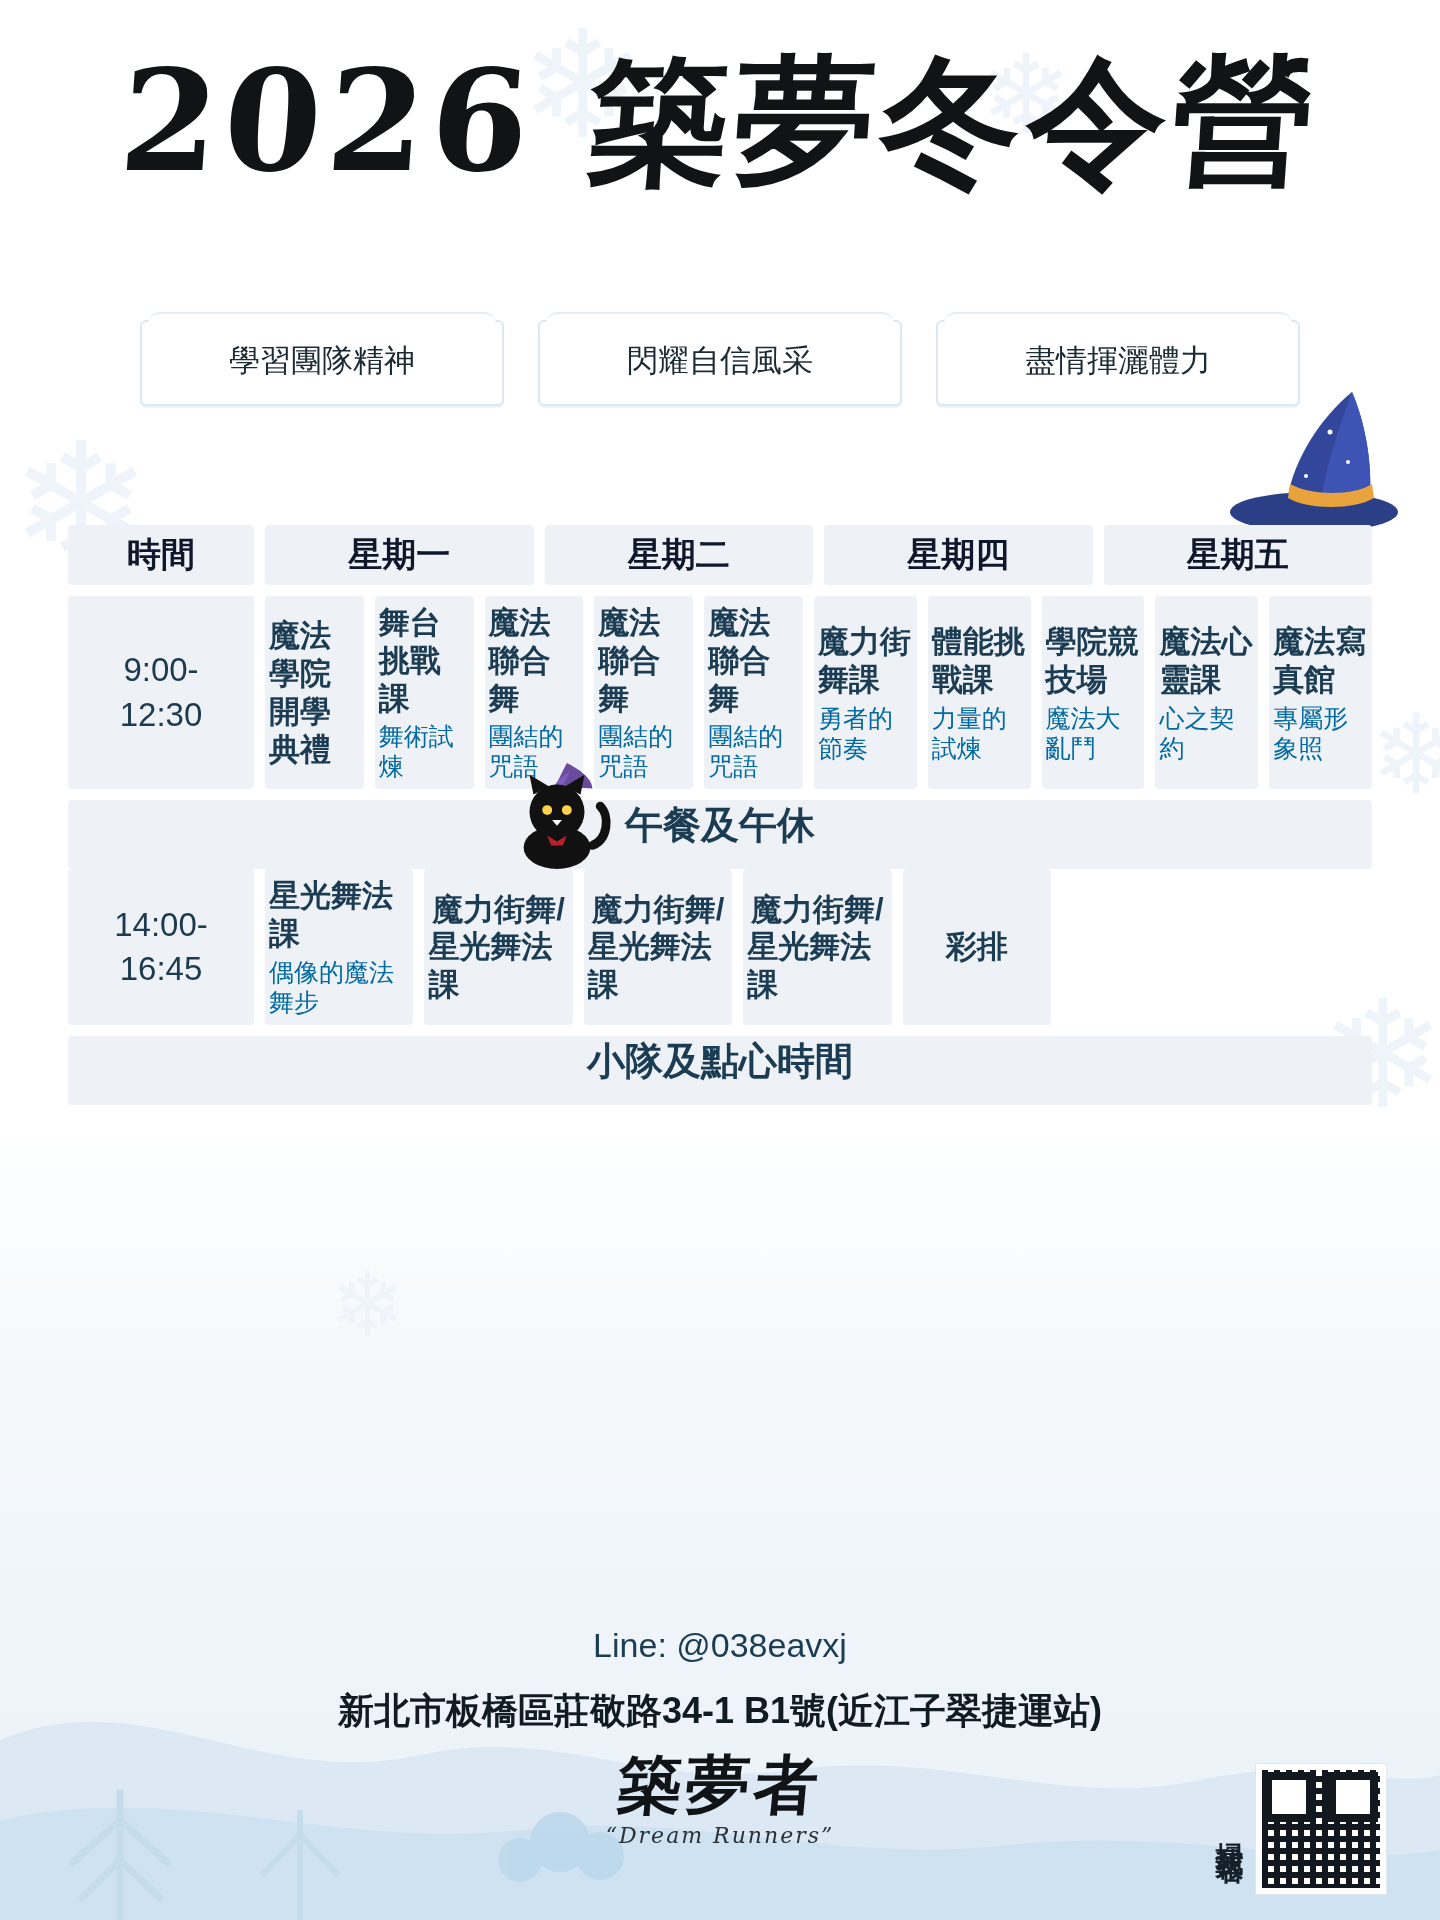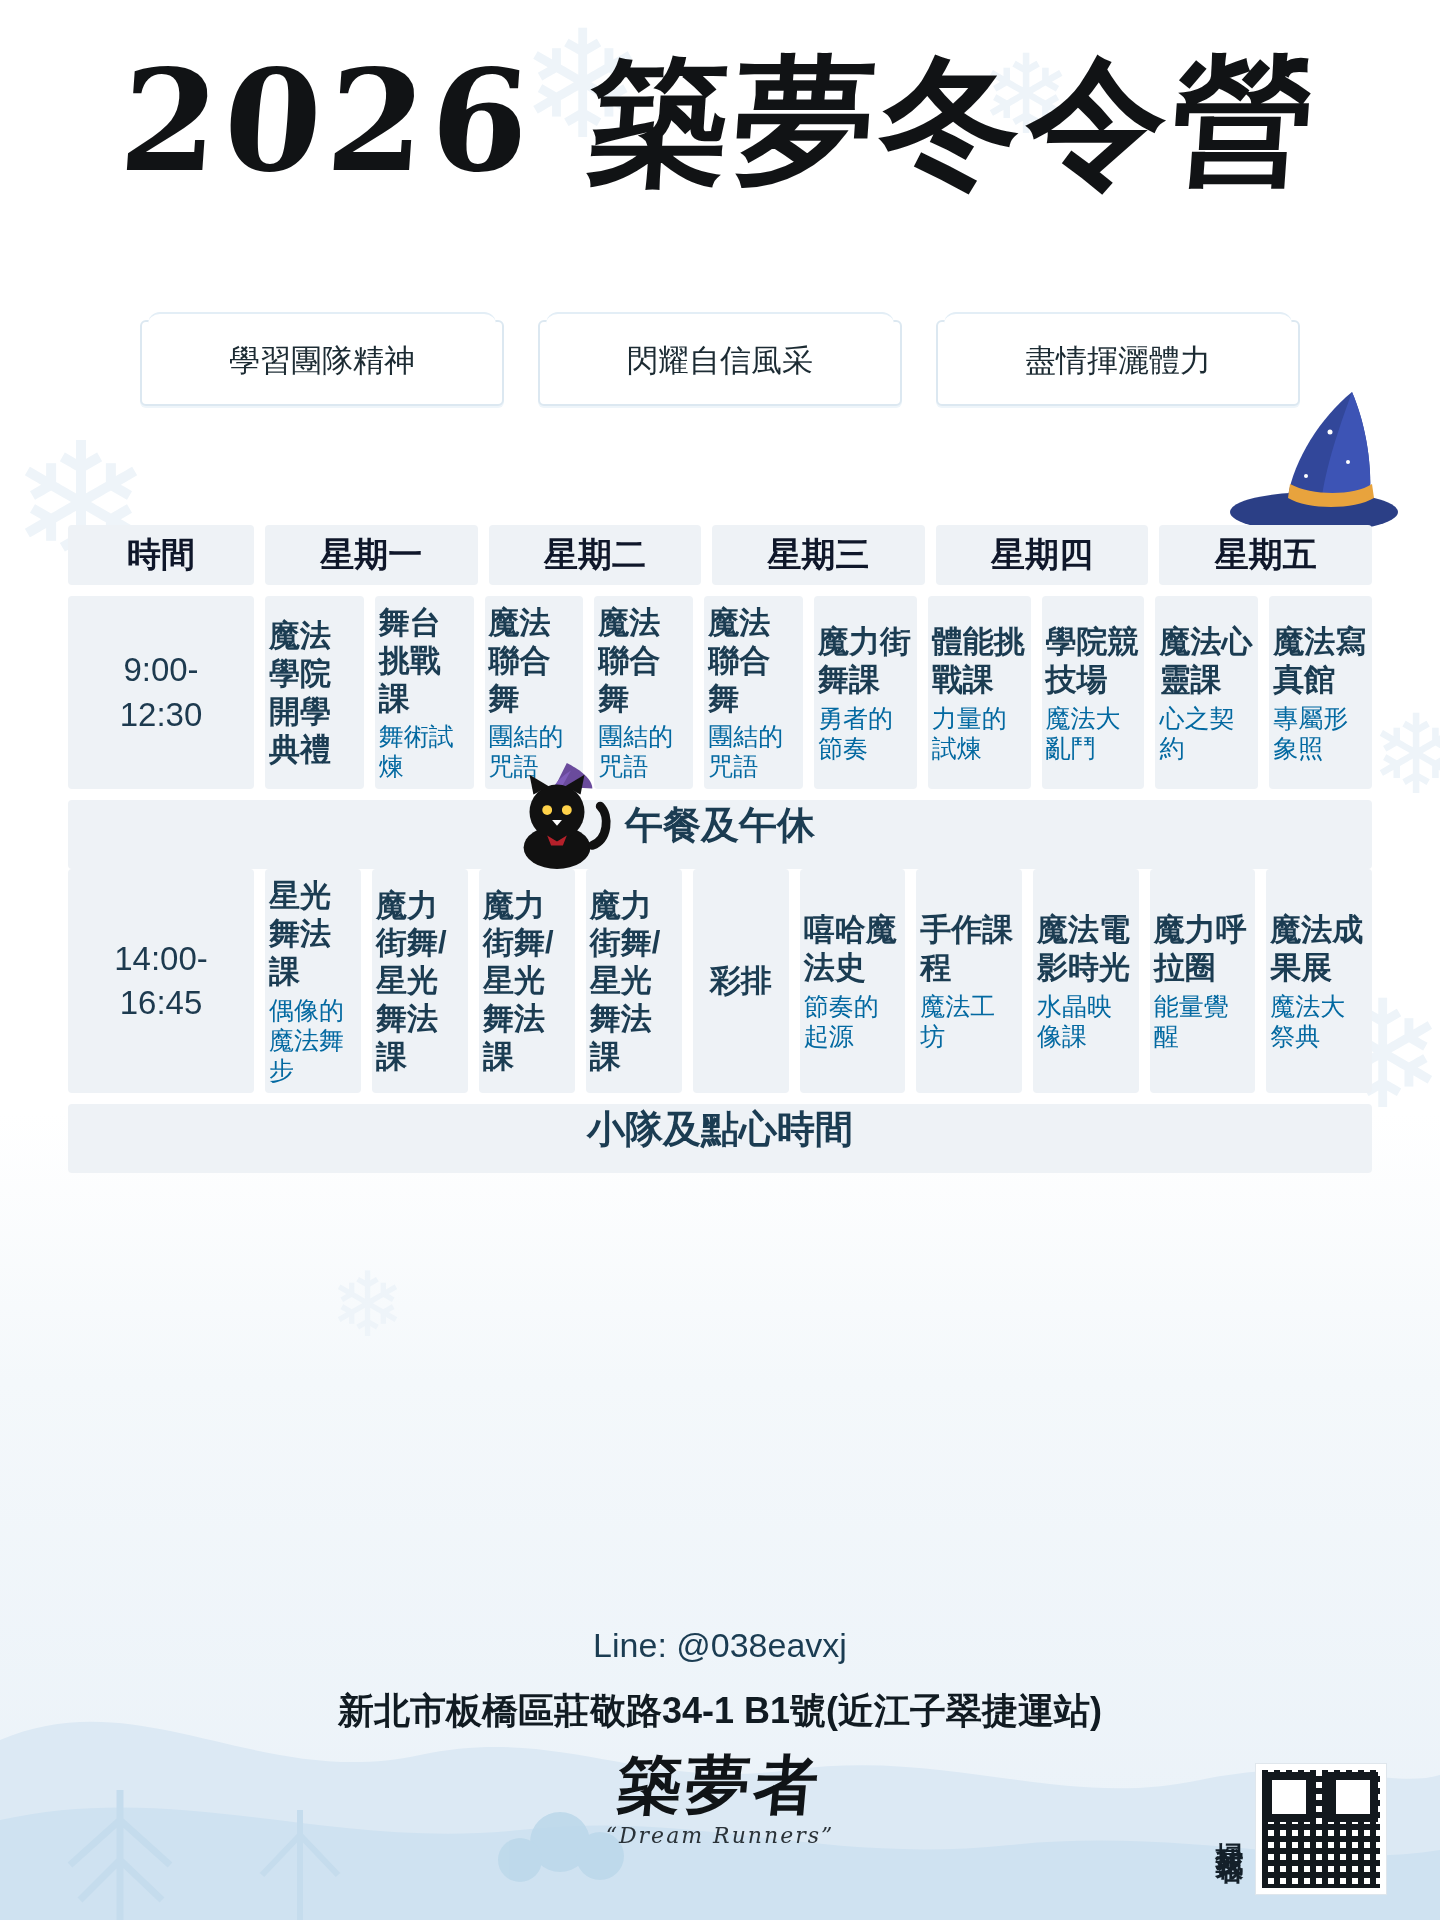--- a/index.html
+++ b/index.html
@@ -318,21 +318,20 @@
     <circle cx="146" cy="82" r="2" fill="#ffffff"></circle>
     <circle cx="104" cy="96" r="2" fill="#ffffff"></circle>
   </svg>
 
   <div class="schedule">
 
     <div class="row">
       <div class="cell head-cell col-time">時間</div>
       <div class="cell head-cell col-day">星期一</div>
       <div class="cell head-cell col-day">星期二</div>
-      <div class="cell head-cell col-day">星期三</div>
       <div class="cell head-cell col-day">星期四</div>
       <div class="cell head-cell col-day">星期五</div>
     </div>
 
     <div class="block-row">
       <div class="time-cell">
         <div>
           <div>9:00-</div>
           <div>12:30</div>
         </div>
@@ -424,42 +423,20 @@
             <div class="t1">星光舞法課</div>
           </div>
           <div class="course">
             <div class="t1">魔力街舞/</div>
             <div class="t1">星光舞法課</div>
           </div>
           <div class="course">
             <div class="t1">彩排</div>
           </div>
         </div>
-        <div class="sub-row">
-          <div class="course">
-            <div class="t1">嘻哈魔法史</div>
-            <div class="t2">節奏的起源</div>
-          </div>
-          <div class="course">
-            <div class="t1">手作課程</div>
-            <div class="t2">魔法工坊</div>
-          </div>
-          <div class="course">
-            <div class="t1">魔法電影時光</div>
-            <div class="t2">水晶映像課</div>
-          </div>
-          <div class="course">
-            <div class="t1">魔力呼拉圈</div>
-            <div class="t2">能量覺醒</div>
-          </div>
-          <div class="course">
-            <div class="t1">魔法成果展</div>
-            <div class="t2">魔法大祭典</div>
-          </div>
-        </div>
       </div>
     </div>
 
     <div class="bar">
       <span>小隊及點心時間</span>
     </div>
   </div>
 
   <div class="footer">
     <div class="line-id">Line: @038eavxj</div>

